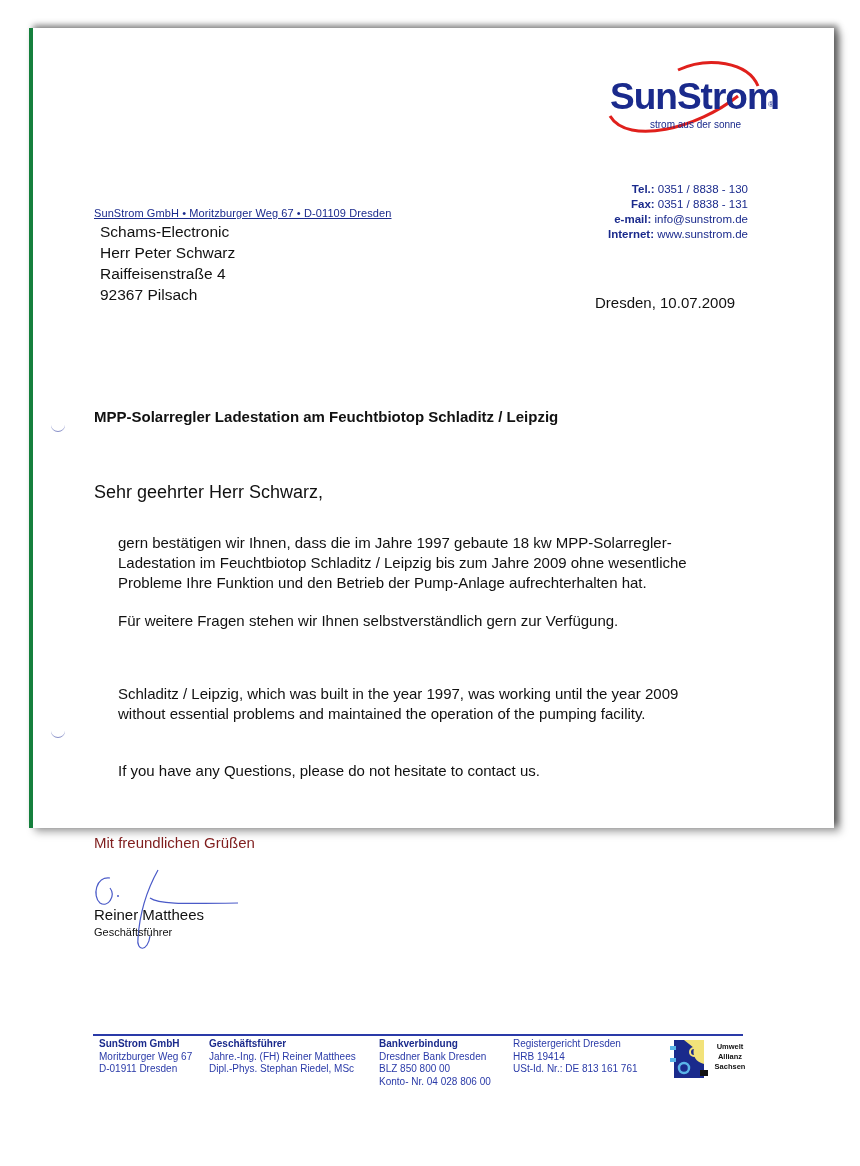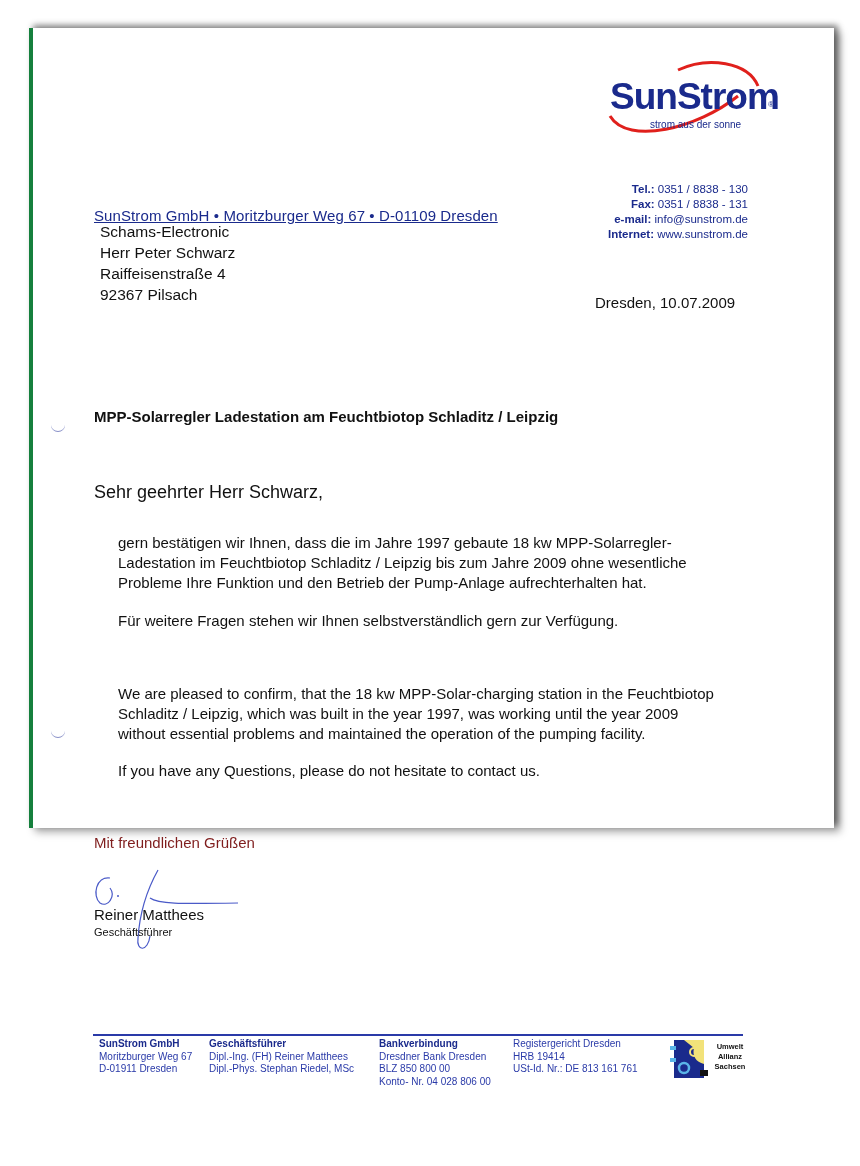--- a/index.html
+++ b/index.html
@@ -20,21 +20,21 @@
                  color: #1a2a8c; letter-spacing: -1px; font-family: "Liberation Sans", sans-serif; }
     .logo-sub { position: absolute; left: 62px; top: 63px; font-size: 10px; color: #1a2a8c; }
     .logo-dot { position: absolute; left: 180px; top: 44px; font-size: 8px; color: #1a2a8c; }
 
     
     .contact { left: 480px; top: 154px; width: 235px; text-align: right; font-size: 11.5px;
                color: #1a2a8c; line-height: 15px; }
     .contact b { font-weight: bold; }
 
     
-    .sender-line { left: 61px; top: 179px; font-size: 15px; color: #1a2a8c;
+    .sender-line { left: 61px; top: 179px; font-size: 11px; color: #1a2a8c;
                    text-decoration: underline; letter-spacing: 0.1px; }
 
     
     .recipient { left: 67px; top: 193px; font-size: 15.5px; line-height: 21px; color: #111; }
 
     .date { left: 562px; top: 266px; font-size: 15px; color: #111; }
 
     .subject { left: 61px; top: 380px; font-size: 15px; font-weight: bold; color: #111; }
 
     .salutation { left: 61px; top: 454px; font-size: 18px; color: #111; }
@@ -99,21 +99,20 @@
   <div class="abs para" style="top:505px;">
     <div>gern bestätigen wir Ihnen, dass die im Jahre 1997 gebaute 18 kw MPP-Solarregler-</div>
     <div>Ladestation im Feuchtbiotop Schladitz / Leipzig bis zum Jahre 2009 ohne wesentliche</div>
     <div>Probleme Ihre Funktion und den Betrieb der Pump-Anlage aufrechterhalten hat.</div>
   </div>
   <div class="abs para" style="top:583px;">
     <div>Für weitere Fragen stehen wir Ihnen selbstverständlich gern zur Verfügung.</div>
   </div>
 
   <div class="abs para" style="top:656px;">
-    <div>We are pleased to confirm, that the 18 kw MPP-Solar-charging station in the Feuchtbiotop</div>
     <div>Schladitz / Leipzig, which was built in the year 1997, was working until the year 2009</div>
     <div>without essential problems and maintained the operation of the pumping facility.</div>
   </div>
   <div class="abs para" style="top:733px;">
     <div>If you have any Questions, please do not hesitate to contact us.</div>
   </div>
 
   <div class="abs closing">Mit freundlichen Grüßen</div>
 
   <svg class="abs signature" width="190" height="110" viewBox="0 0 190 110">
@@ -127,21 +126,21 @@
 
   <div class="abs footer-rule"></div>
 
   <div class="abs fcol" style="left:66px;">
     <div class="fh">SunStrom GmbH</div>
     <div>Moritzburger Weg 67</div>
     <div>D-01911 Dresden</div>
   </div>
   <div class="abs fcol" style="left:176px;">
     <div class="fh">Geschäftsführer</div>
-    <div>Dipl.-Ing. (FH) Reiner Matthees</div>
+    <div>Jahre.-Ing. (FH) Reiner Matthees</div>
     <div>Dipl.-Phys. Stephan Riedel, MSc</div>
   </div>
   <div class="abs fcol" style="left:346px;">
     <div class="fh">Bankverbindung</div>
     <div>Dresdner Bank Dresden</div>
     <div>BLZ 850 800 00</div>
     <div>Konto- Nr. 04 028 806 00</div>
   </div>
   <div class="abs fcol" style="left:480px;">
     <div>Registergericht Dresden</div>

